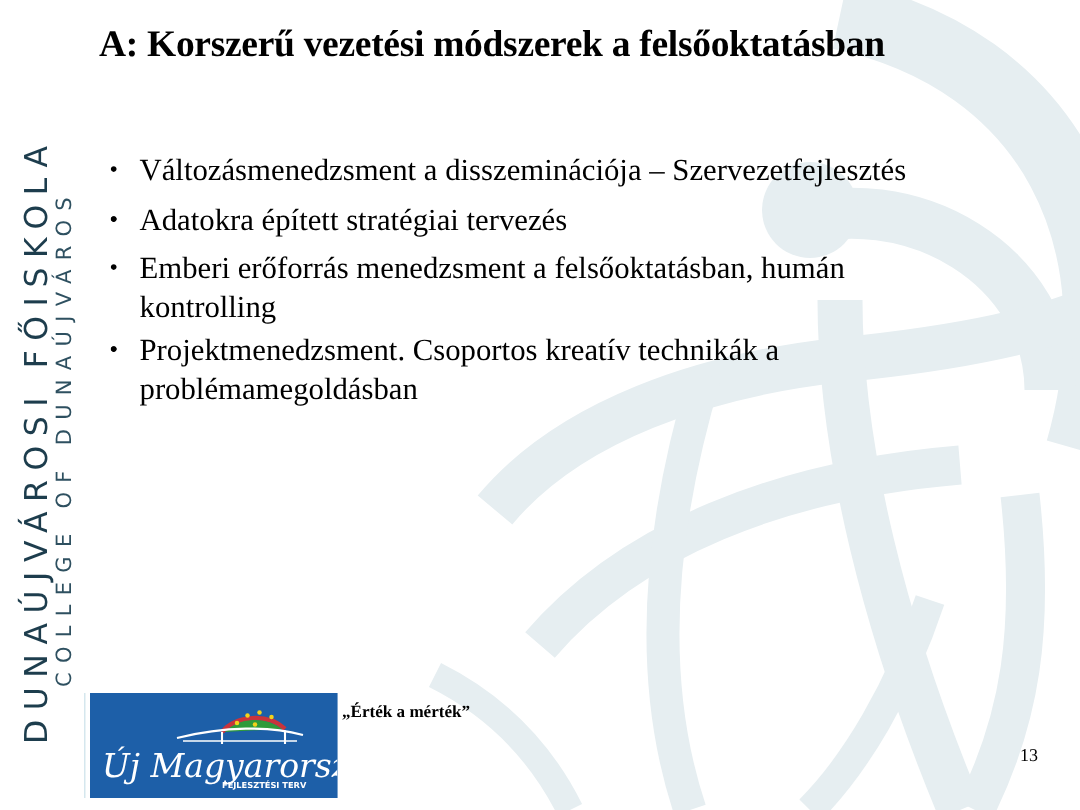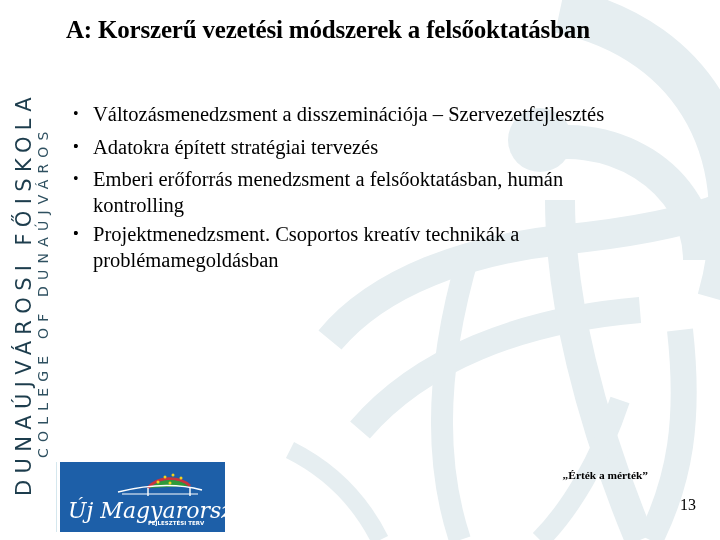--- a/index.html
+++ b/index.html
@@ -18,23 +18,23 @@
   .title { position: absolute; left: 66px; top: 16px; z-index: 2; font-size: 25px; font-weight: bold;
            white-space: nowrap; letter-spacing: -0.2px; }
 
   .bullets { position: absolute; left: 73px; top: 101px; z-index: 2; list-style: none; width: 640px; }
   .bullets li { position: relative; padding-left: 20px; font-size: 20.5px; line-height: 26px; margin-bottom: 6.5px; }
   .bullets li .dot { position: absolute; left: 0; top: 0; font-size: 16px; }
   .bullets li.tight { margin-bottom: 3px; }
 
   .logo { position: absolute; left: 60px; top: 462px; width: 165px; height: 70px; background: #1d5fa8; z-index: 2; overflow: hidden; }
 
-  .footer { position: absolute; left: 228px; top: 468px; width: 420px; z-index: 2; text-align: right; font-size: 11.4px; line-height: 15px; }
+  .footer { position: absolute; left: 228px; top: 468px; width: 420px; z-index: 2; text-align: left; font-size: 11.4px; line-height: 15px; }
   .footer .f1, .footer .f2 { font-weight: bold; }
-  .pagenum { position: absolute; left: 680px; top: 496px; z-index: 2; font-size: 16px; }
+  .pagenum { position: absolute; left: 680px; top: 496px; z-index: 2; font-size: 12px; }
 </style>
 </head>
 <body>
 
 <svg class="bg-swirl" viewBox="0 0 720 540" xmlns="http://www.w3.org/2000/svg">
   <g fill="none" stroke="#e6eef1">
     <path d="M560 10 C 700 40, 760 160, 720 300" stroke-width="46"></path>
     <path d="M520 150 C 610 120, 700 180, 700 260" stroke-width="34"></path>
     <circle cx="540" cy="140" r="32" fill="#e6eef1" stroke="none"></circle>
     <path d="M330 340 C 380 280, 470 250, 560 240 C 640 232, 700 220, 740 200" stroke-width="30"></path>

